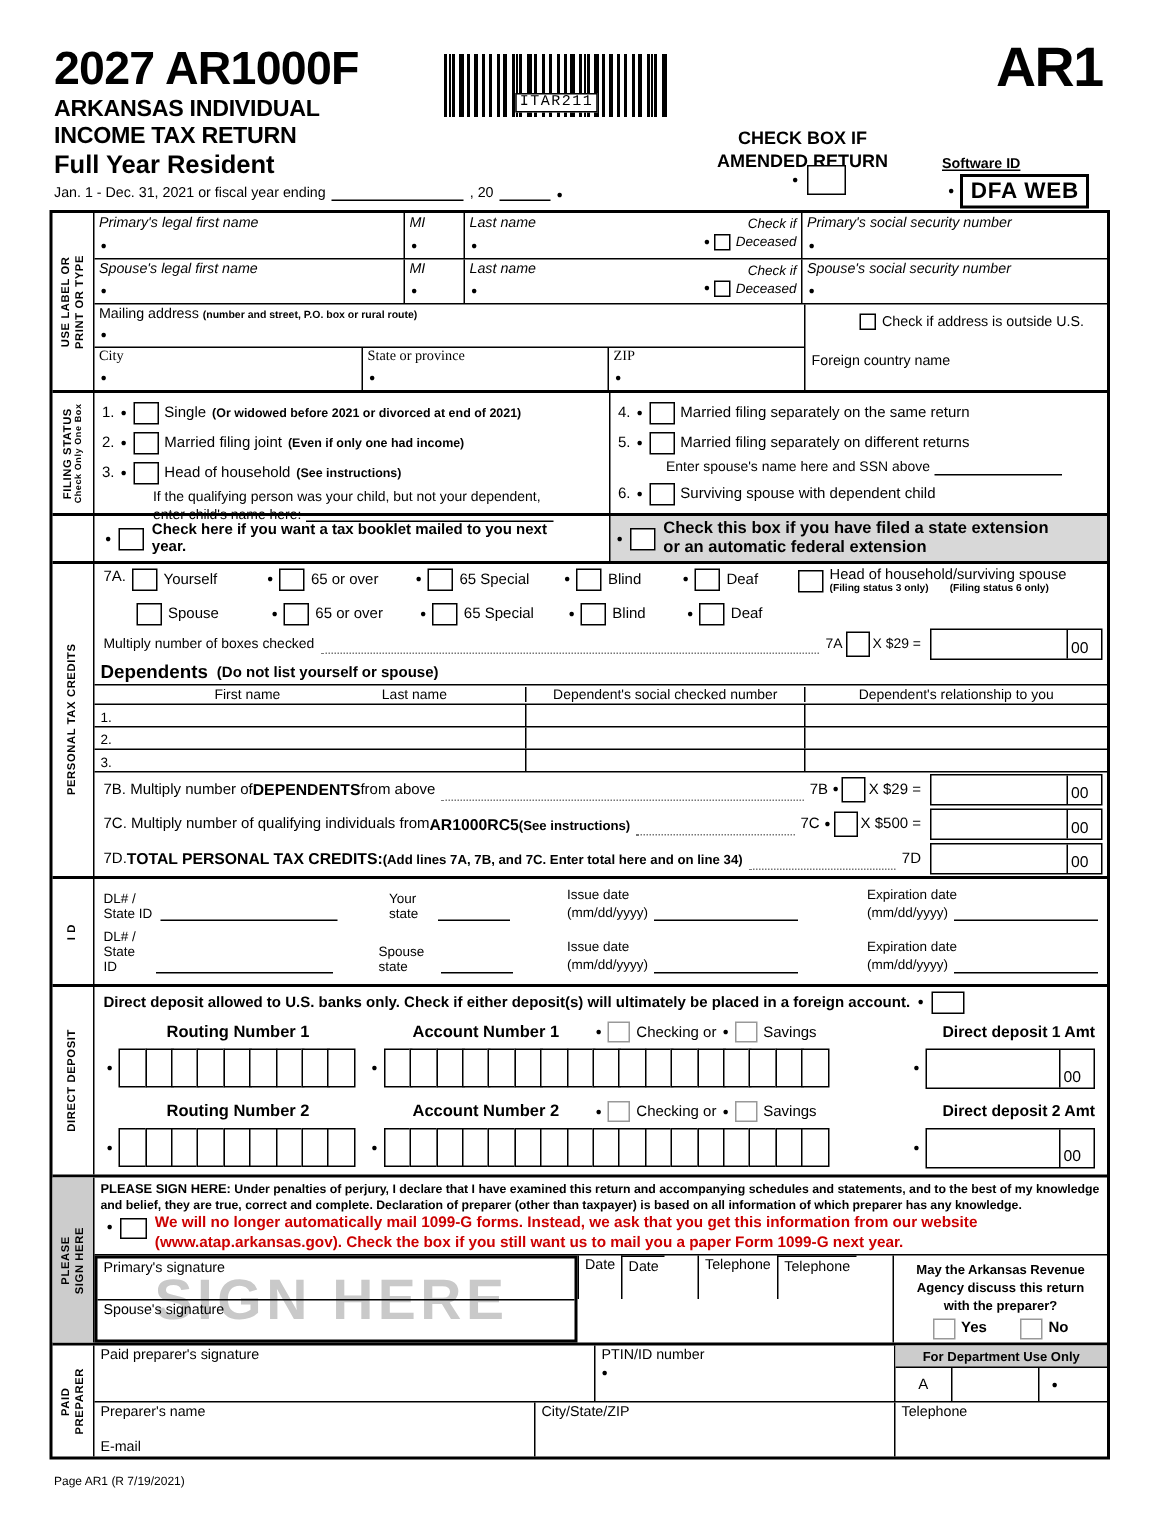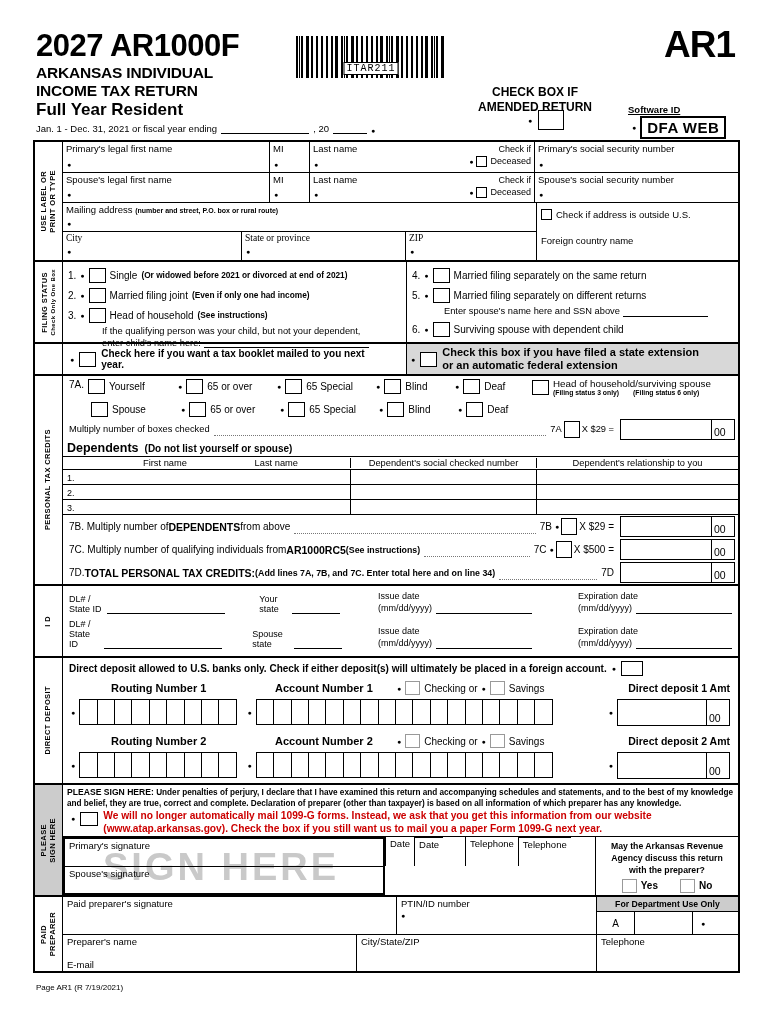--- a/index.html
+++ b/index.html
@@ -41,38 +41,38 @@
 .form { position:absolute; left:33px; top:140px; width:707px; border:2px solid #000; background:#fff; }
 .sec { display:flex; }
 .sec + .sec { border-top:2px solid #000; }
 .side { width:28px; min-width:28px; border-right:1.5px solid #000; display:flex; align-items:center; justify-content:center; gap:1px; }
 .side-gray { background:#ccc; }
 .vtext { writing-mode:vertical-rl; transform:rotate(180deg); font-size:7.5px; font-weight:bold; letter-spacing:0.4px; text-align:center; line-height:1.1; }
 .vtext-sm { font-size:6px; }
 .content { flex:1; display:flex; flex-direction:column; min-width:0; }
 
 
-.nrow { display:flex; height:30px; }
+.nrow { display:flex; height:30px;font-style:italic; }
 .nrow + .nrow { border-top:1px solid #000; }
 .cell { position:relative; padding:1px 3px; font-size:9.5px; }
 .cell + .cell { border-left:1px solid #000; }
 .cell .dot { position:absolute; left:4px; bottom:4px; }
 .c-first { width:206px; } .c-mi { width:40px; } .c-last { width:227px; flex:1; } .c-ssn { width:204px; min-width:204px; }
 .checkif { position:absolute; right:3px; top:2px; text-align:right; font-size:9px; line-height:1.3; }
 .checkif .row2 { display:flex; align-items:center; gap:3px; justify-content:flex-end; }
 .addr-wrap { display:flex; height:58px; border-top:1px solid #000; }
 .addr-left { width:473px; display:flex; flex-direction:column; }
 .addr-mail { position:relative; height:29px; border-bottom:1px solid #000; padding:1px 3px; font-size:9.5px; }
 .addr-mail .dot, .city-cell .dot { position:absolute; left:4px; bottom:4px; }
 .addr-city-row { display:flex; height:28px; }
 .city-cell { position:relative; padding:1px 3px; font-size:9.5px;font-family:Liberation Serif, serif; }
 .city-cell + .city-cell { border-left:1px solid #000; }
 .cc-city { width:178px; } .cc-state { width:164px; } .cc-zip { flex:1; }
 .addr-right { flex:1; border-left:1px solid #000; padding:2px 4px; font-size:9.5px; display:flex; flex-direction:column; }
-.outside-row { display:flex; align-items:center; gap:4px; height:18px; }
+.outside-row { display:flex; align-items:center; gap:4px; height:18px;margin-left:32px; }
 .foreign-lbl { margin-top:12px; }
 .note-sm { font-size:7px; font-weight:bold; }
 
 
 .fs-wrap { display:flex; height:80px; }
 .fs-left { flex:1; padding:4px 2px 2px 5px; }
 .fs-right { width:332px; min-width:332px; border-left:1.5px solid #000; padding:4px 2px 2px 5px; }
 .fs-item { display:flex; align-items:center; gap:4px; font-size:10px; height:18px; margin-bottom:2px; }
 .fs-note { font-size:8.3px; font-weight:bold; }
 .fs-sub { font-size:9.3px; margin-left:2px; line-height:1.25; display:flex; align-items:flex-end; gap:3px; }

